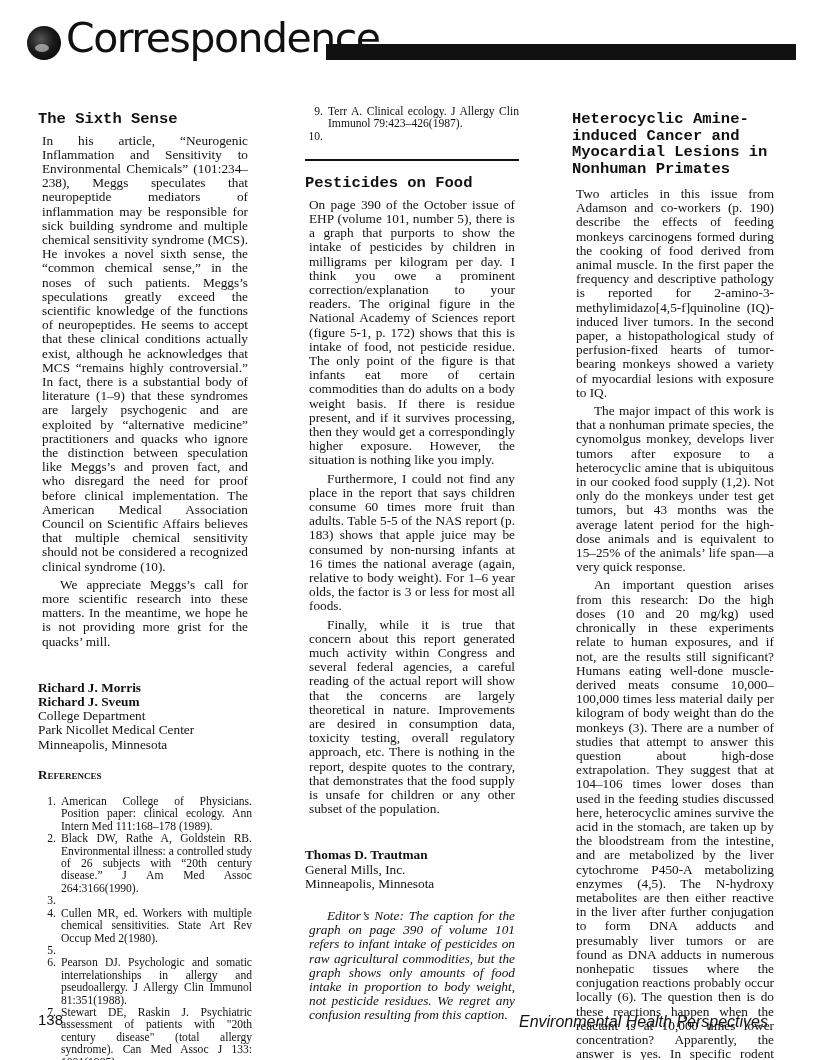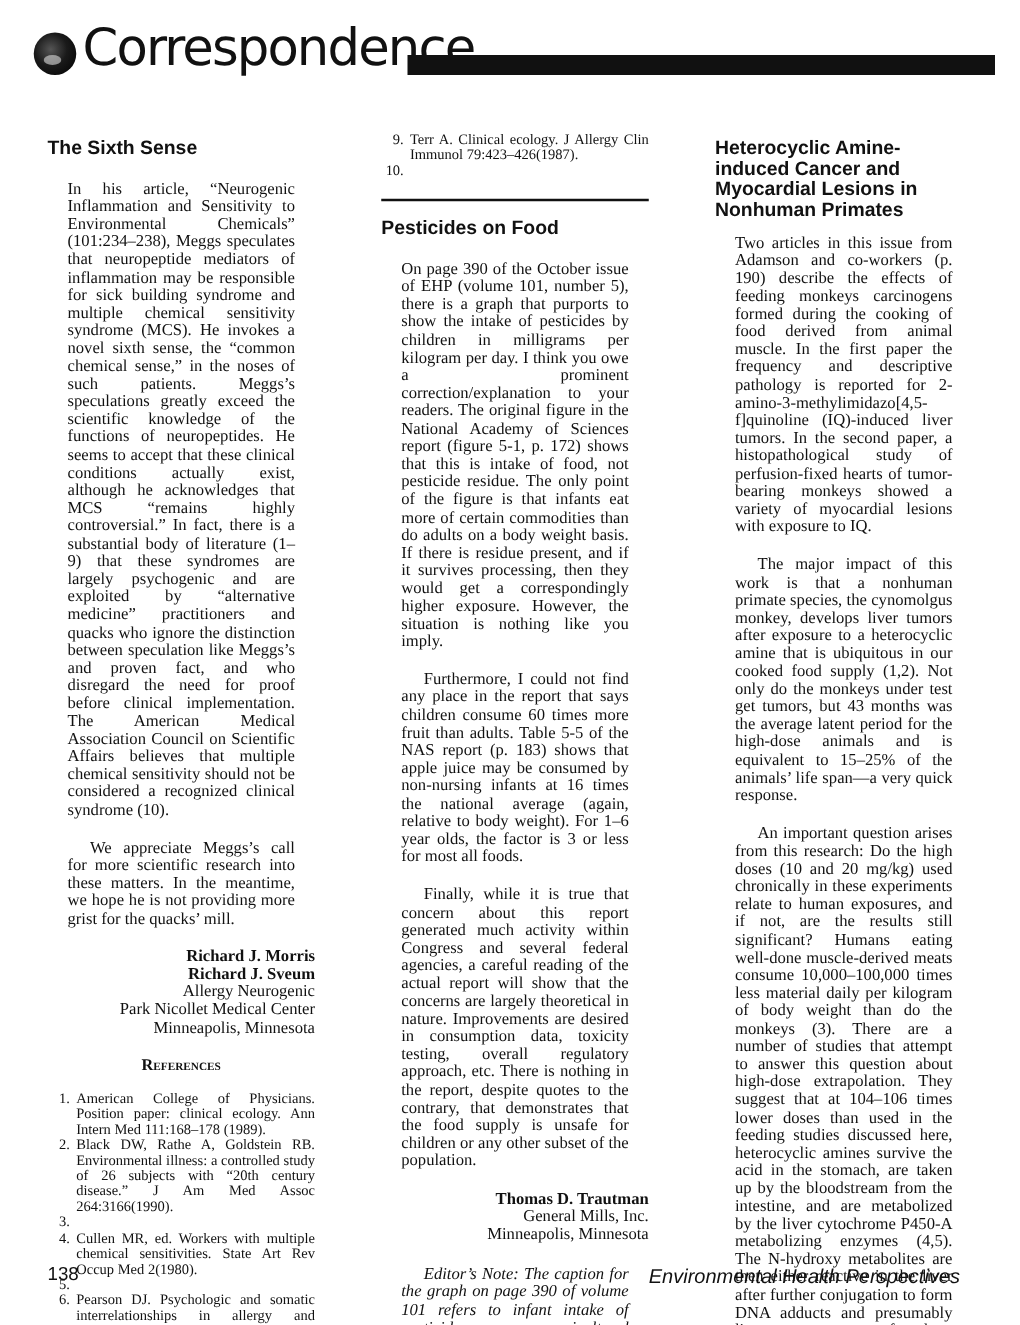--- a/index.html
+++ b/index.html
@@ -7,27 +7,27 @@
   .masthead { position: absolute; left: 0; top: 0; width: 816px; height: 100px; padding-left: 44px; }
   .globe { position: absolute; left: 27px; top: 26px; width: 34px; height: 34px; border-radius: 50%;
     background: radial-gradient(circle at 40% 40%, #555 0%, #1a1a1a 45%, #000 100%); }
   .globe::after { content: ""; position: absolute; left: 8px; top: 18px; width: 14px; height: 8px; border-radius: 50%; background: #ddd; opacity: .6; }
   .mast-title { position: absolute; left: 66px; top: 18px; font-family: "DejaVu Sans", sans-serif; font-size: 41px; letter-spacing: -1.5px; color: #111; line-height: 1; }
   .mast-bar { position: absolute; left: 326px; top: 44px; width: 470px; height: 16px; background: #111; }
   .col { position: absolute; font-family: "Liberation Serif", serif; font-size: 13.3px; line-height: 14.2px; text-align: justify; }
   .col1 { left: 38px; top: 111px; width: 214px; }
   .col2 { left: 305px; top: 106px; width: 214px; }
   .col3 { left: 572px; top: 111px; width: 206px; }
-  h2.head { font-family: Liberation Sans, sans-serif; font-weight: bold; font-size: 15.5px; line-height: 16.5px; margin: 0 0 6px 0; text-align: left; }
-  p { margin: 16px; }
+  h2.head { font-family: Liberation Mono, monospace; font-weight: bold; font-size: 15.5px; line-height: 16.5px; margin: 0 0 6px 0; text-align: left; }
+  p { margin: 4px; }
   p.ind { text-indent: 18px; }
-  .sig { text-align: right; margin-top: 12px; }
+  .sig { margin-top: 32px; }
   .sig .nm { font-weight: bold; display: block; }
   .sig .ln { display: block; }
-  .refs-title { text-align: center; font-weight: bold; font-variant: small-caps; font-size: 13px; margin: 16px 0 14px 0; }
+  .refs-title { text-align: left; font-weight: bold; font-variant: small-caps; font-size: 13px; margin: 16px 0 14px 0; }
   ol.refs { list-style: none; margin: 0; padding: 0; font-size: 11.6px; line-height: 12.4px; }
   ol.refs li { display: flex; margin-bottom: 0; }
   ol.refs li .n { width: 18px; flex: none; text-align: right; padding-right: 5px; }
   ol.refs li .t { flex: 1; text-align: justify; }
   .divider { height: 2px; background: #111; margin: 16px 0 14px 0; }
   .editor { font-style: italic; margin-top: 18px; }
   .footer-page { position: absolute; left: 38px; top: 1011px; font-family: "Liberation Sans", sans-serif; font-size: 15px; text-align: right; }
   .footer-journal { position: absolute; right: 48px; top: 1013px; font-family: "Liberation Sans", sans-serif; font-style: italic; font-size: 16px; }
 </style>
 </head>
@@ -39,21 +39,21 @@
   <div class="mast-bar"></div>
 </div>
 
 <div class="col col1">
   <h2 class="head">The Sixth Sense</h2>
   <p>In his article, “Neurogenic Inflammation and Sensitivity to Environmental Chemicals” (101:234–238), Meggs speculates that neuropeptide mediators of inflammation may be responsible for sick building syndrome and multiple chemical sensitivity syndrome (MCS). He invokes a novel sixth sense, the “common chemical sense,” in the noses of such patients. Meggs’s speculations greatly exceed the scientific knowledge of the functions of neuropeptides. He seems to accept that these clinical conditions actually exist, although he acknowledges that MCS “remains highly controversial.” In fact, there is a substantial body of literature (1–9) that these syndromes are largely psychogenic and are exploited by “alternative medicine” practitioners and quacks who ignore the distinction between speculation like Meggs’s and proven fact, and who disregard the need for proof before clinical implementation. The American Medical Association Council on Scientific Affairs believes that multiple chemical sensitivity should not be considered a recognized clinical syndrome (10).</p>
   <p class="ind">We appreciate Meggs’s call for more scientific research into these matters. In the meantime, we hope he is not providing more grist for the quacks’ mill.</p>
   <div class="sig">
     <span class="nm">Richard J. Morris</span>
     <span class="nm">Richard J. Sveum</span>
-    <span class="ln">Allergy Neurogenic</span>
+    <span class="ln">College Department</span>
     <span class="ln">Park Nicollet Medical Center</span>
     <span class="ln">Minneapolis, Minnesota</span>
   </div>
   <div class="refs-title">References</div>
   <ol class="refs">
     <li>
         <span class="n">1.</span>
         <span class="t">American College of Physicians. Position paper: clinical ecology. Ann Intern Med 111:168–178 (1989).</span>
       </li>
     <li>

